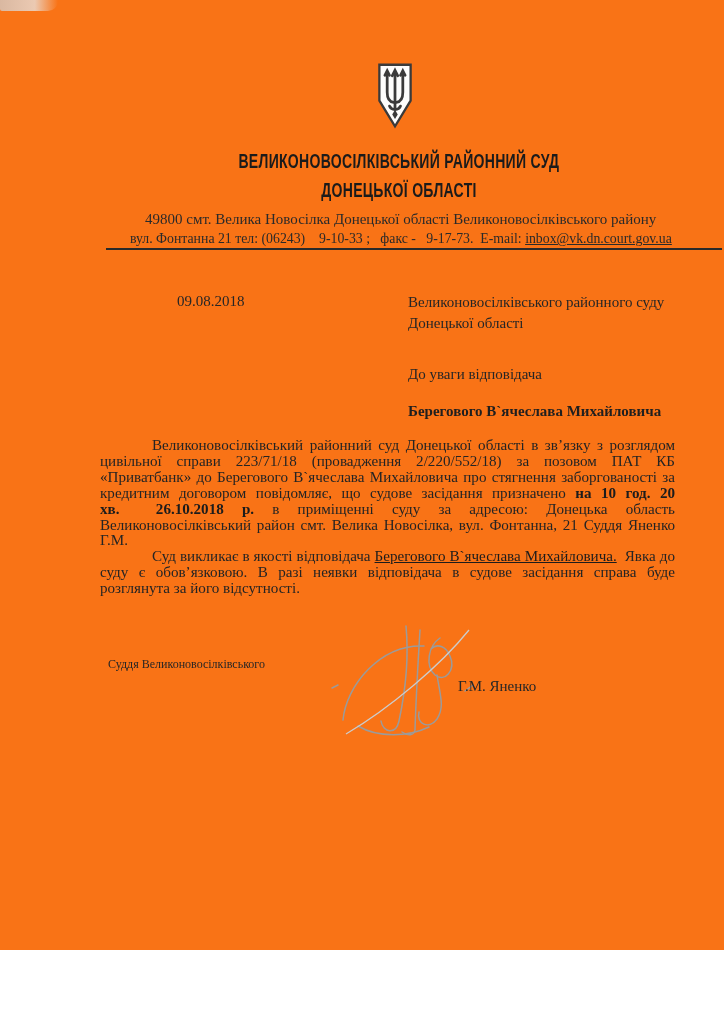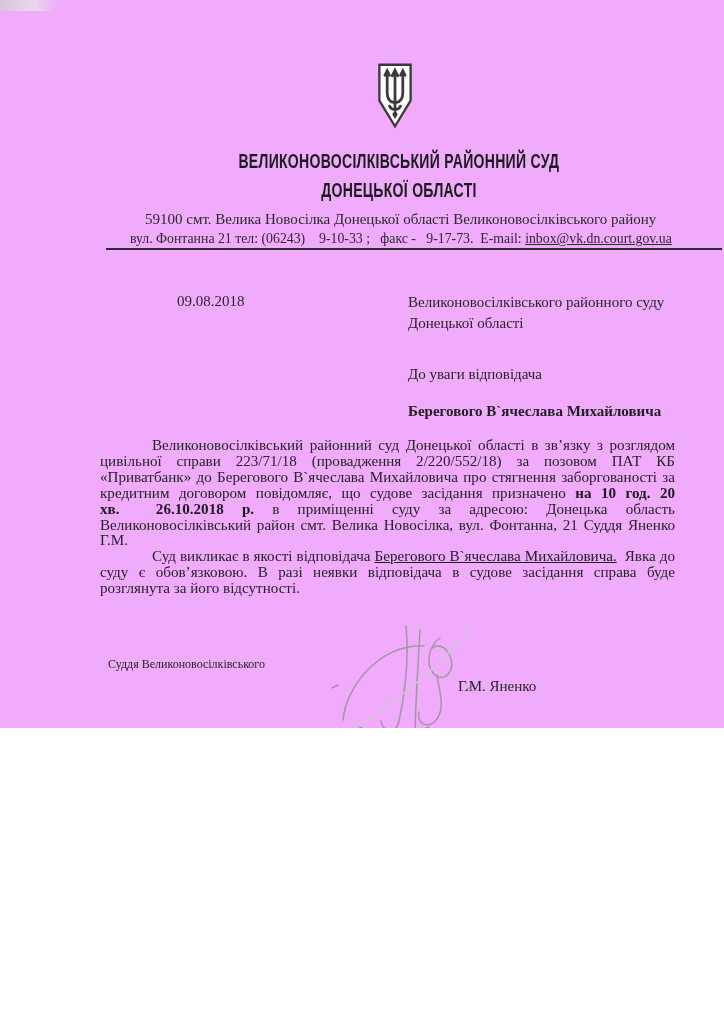--- a/index.html
+++ b/index.html
@@ -2,22 +2,22 @@
 <html><head>
 <meta charset="utf-8">
 <style>
   html,body { margin:0; padding:0; }
   body {
     width:724px; height:1024px;
     background:#ffffff;
     font-family:"Liberation Serif","DejaVu Serif",serif;
   }
   .page {
-    position:relative; width:724px; height:728px;
-    background:#f0abfc; overflow:hidden;
+    position:relative; width:724px; height:950px;
+    background:#f97316; overflow:hidden;
     color:#262626;
   }
   .abs { position:absolute; }
 
   
   .title-line {
     left:74px; width:650px; text-align:center;
     font-family:"Liberation Sans","DejaVu Sans",sans-serif;
     font-weight:bold; color:#1b1b1b; font-size:19.5px; line-height:20px;
     white-space:nowrap;
@@ -85,21 +85,21 @@
     </g>
   </svg>
 
   <div class="abs title-line" style="top:151px">
     <span class="condense">ВЕЛИКОНОВОСІЛКІВСЬКИЙ РАЙОННИЙ СУД</span>
   </div>
   <div class="abs title-line" style="top:180px">
     <span class="condense">ДОНЕЦЬКОЇ ОБЛАСТІ</span>
   </div>
 
-  <div class="abs address-line">59100 смт. Велика Новосілка Донецької області Великоновосілківського району</div>
+  <div class="abs address-line">49800 смт. Велика Новосілка Донецької області Великоновосілківського району</div>
   <div class="abs contact-line"><span>вул. Фонтанна 21 тел: (06243)    9-10-33 ;   факс -   9-17-73.  E-mail: </span><span class="email-link">inbox@vk.dn.court.gov.ua</span></div>
   <div class="abs header-rule"></div>
 
   <div class="abs date-line">09.08.2018</div>
   <div class="abs web-note">
       <div>Великоновосілківського районного суду</div>
       <div>Донецької області</div>
     </div>
   <div class="abs attention-label">До уваги відповідача</div>
   <div class="abs attention-name">Берегового В`ячеслава Михайловича</div>

